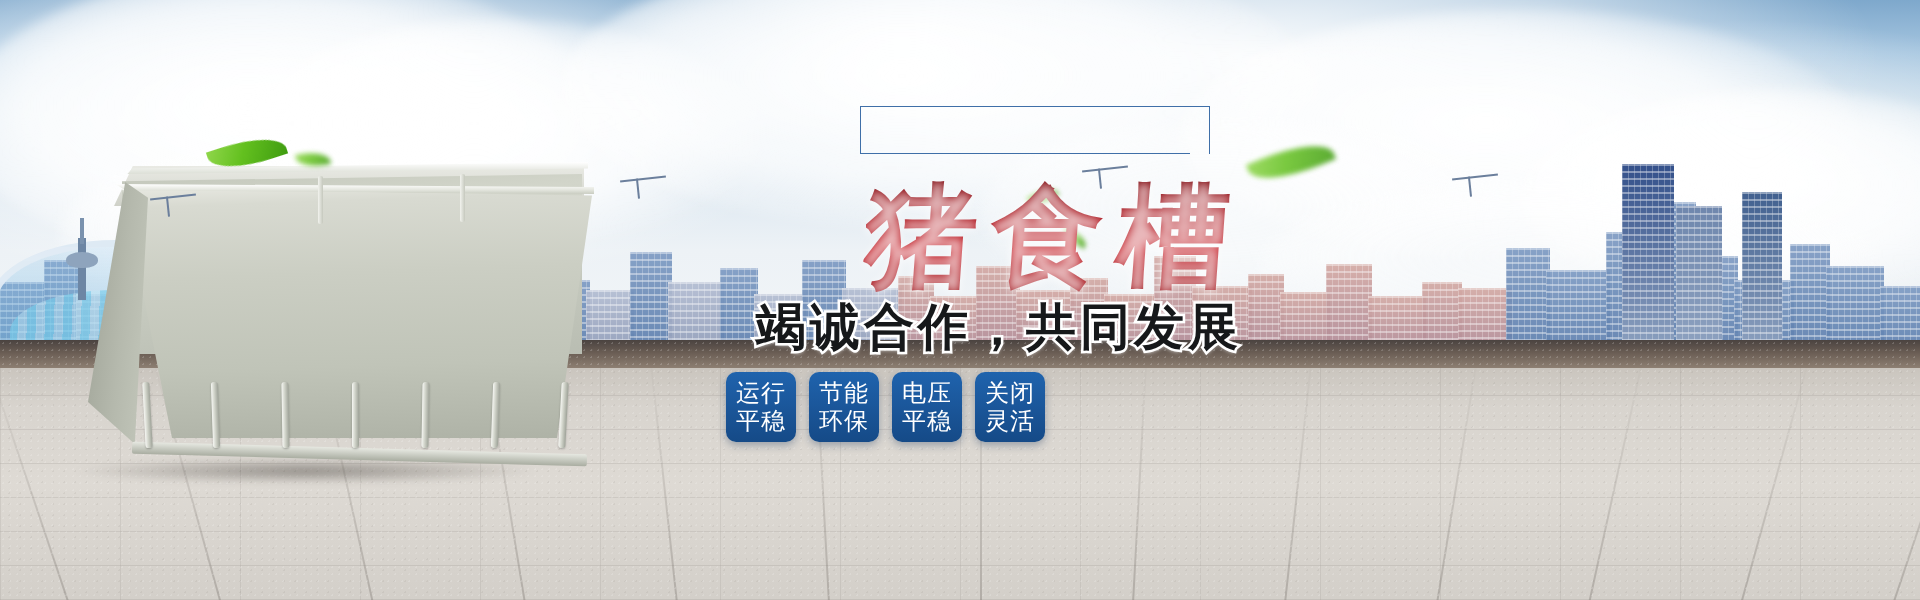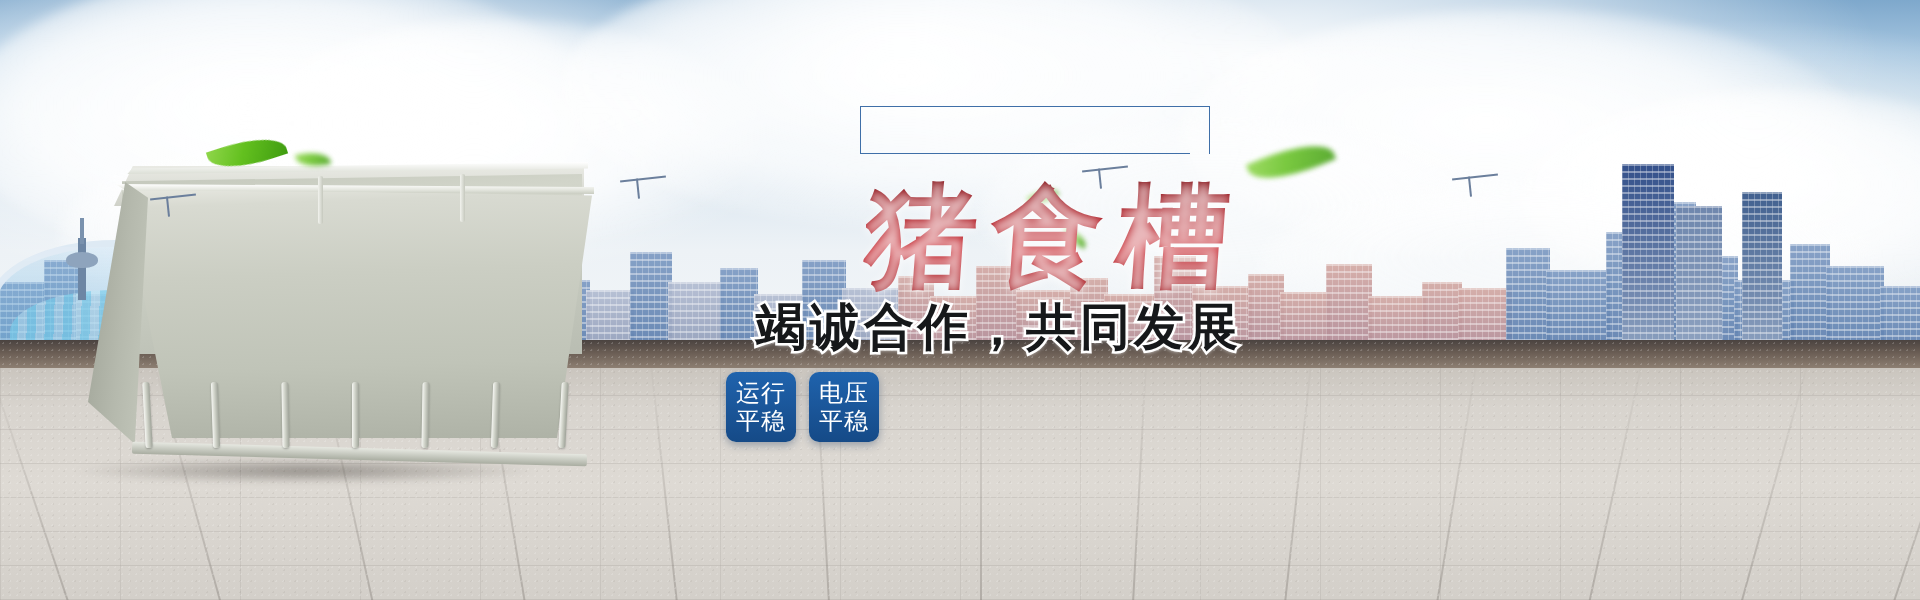--- a/index.html
+++ b/index.html
@@ -351,23 +351,31 @@
     <div class="title">猪食槽</div>
 
     <div class="subtitle">竭诚合作，共同发展</div>
 
     <div class="badges">
       <div class="badge">
         <span>运行</span>
         <span>平稳</span>
       </div>
       <div class="badge">
+        <span>节能</span>
+        <span>环保</span>
+      </div>
+      <div class="badge">
         <span>电压</span>
         <span>平稳</span>
       </div>
+      <div class="badge">
+        <span>关闭</span>
+        <span>灵活</span>
+      </div>
     </div>
   </div>
 
 <div style="position: absolute; left: 150px; top: 196px; width: 46px; height: 2px; background: rgb(107, 127, 156); transform: rotate(-6deg);">
       <div style="position: absolute; left: 16px; top: 0px; width: 2px; height: 20px; background: rgb(107, 127, 156);"></div>
     </div>
     <div style="position: absolute; left: 620px; top: 178px; width: 46px; height: 2px; background: rgb(107, 127, 156); transform: rotate(-6deg);">
       <div style="position: absolute; left: 16px; top: 0px; width: 2px; height: 20px; background: rgb(107, 127, 156);"></div>
     </div>
     <div style="position: absolute; left: 1082px; top: 168px; width: 46px; height: 2px; background: rgb(107, 127, 156); transform: rotate(-6deg);">

